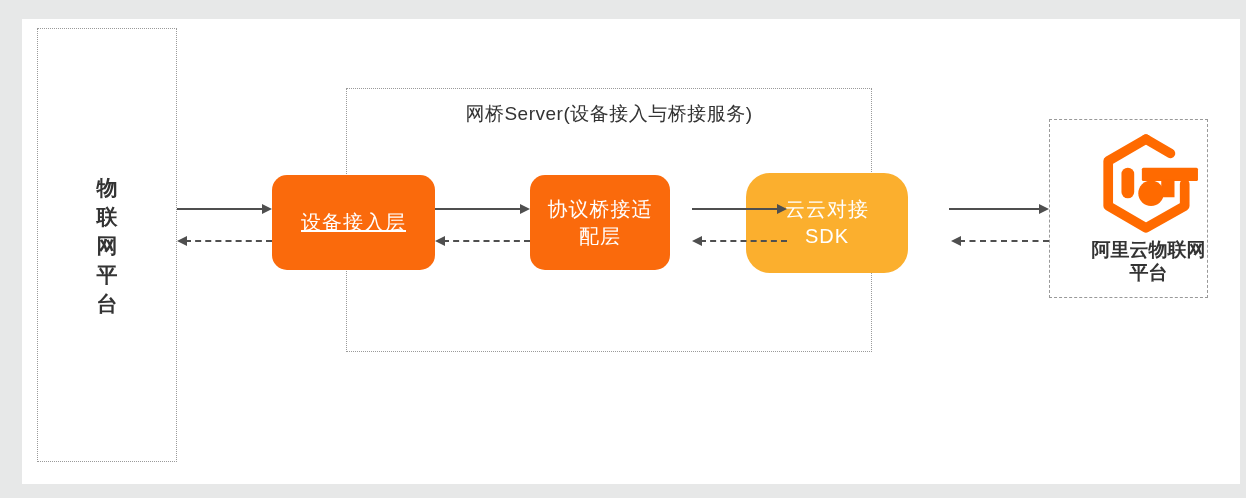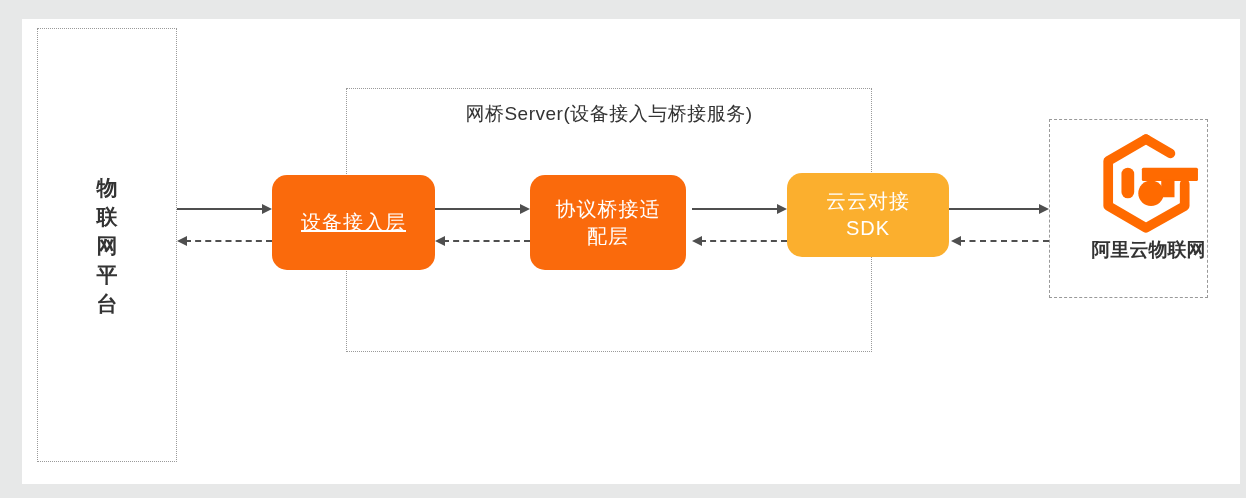--- a/index.html
+++ b/index.html
@@ -68,22 +68,22 @@
     color: #ffffff;
   }
   .node-line {
     font-size: 20px;
     font-weight: 500;
     line-height: 27px;
     text-align: center;
     letter-spacing: 1px;
   }
   .node-device  { left: 272px; top: 175px; width: 163px; height: 95px; }
-  .node-bridge  { left: 530px; top: 175px; width: 156px; height: 95px; }
-  .node-sdk     { left: 787px; top: 173px; width: 162px; height: 84px; }
+  .node-bridge  { left: 530px; top: 175px; width: 140px; height: 95px; }
+  .node-sdk     { left: 746px; top: 173px; width: 162px; height: 100px; border-radius: 24px; }
   
   .aliyun-box {
     position: absolute;
     left: 1049px; top: 119px;
     width: 159px; height: 179px;
     border: 1px dashed #999999;
     box-sizing: border-box;
     display: flex;
     flex-direction: column;
     align-items: center;
@@ -158,20 +158,21 @@
     <svg class="aliyun-logo" viewBox="0 0 100 100" xmlns="http://www.w3.org/2000/svg">
       <path d="M47 6 L10 27.5 L10 71.5 L47 93 L85 71.5 L85 50" fill="none" stroke-width="9.5" stroke-linejoin="round" stroke-linecap="round" style="stroke: rgb(255, 106, 0);"></path>
       <path d="M47 6 L71 20" fill="none" stroke-width="9.5" stroke-linecap="round" style="stroke: rgb(255, 106, 0);"></path>
       <rect x="43" y="34" width="55" height="13" rx="1.5" style="fill: rgb(255, 106, 0);"></rect>
       <rect x="62" y="46" width="13" height="17" style="fill: rgb(255, 106, 0);"></rect>
       <rect x="23" y="34" width="12.5" height="30" rx="6.2" style="fill: rgb(255, 106, 0);"></rect>
       <circle cx="52" cy="59" r="12.5" style="fill: rgb(255, 106, 0);"></circle>
     </svg>
     <div class="aliyun-label">
       <div>阿里云物联网</div>
+      <div>平台</div>
     </div>
   </div>
 
   <div class="arrow" style="left:177px; top:209px; width:95px">
     <span class="shaft shaft-solid"></span>
     <span class="head head-right"></span>
   </div>
   <div class="arrow" style="left:435px; top:209px; width:95px">
     <span class="shaft shaft-solid"></span>
     <span class="head head-right"></span>

